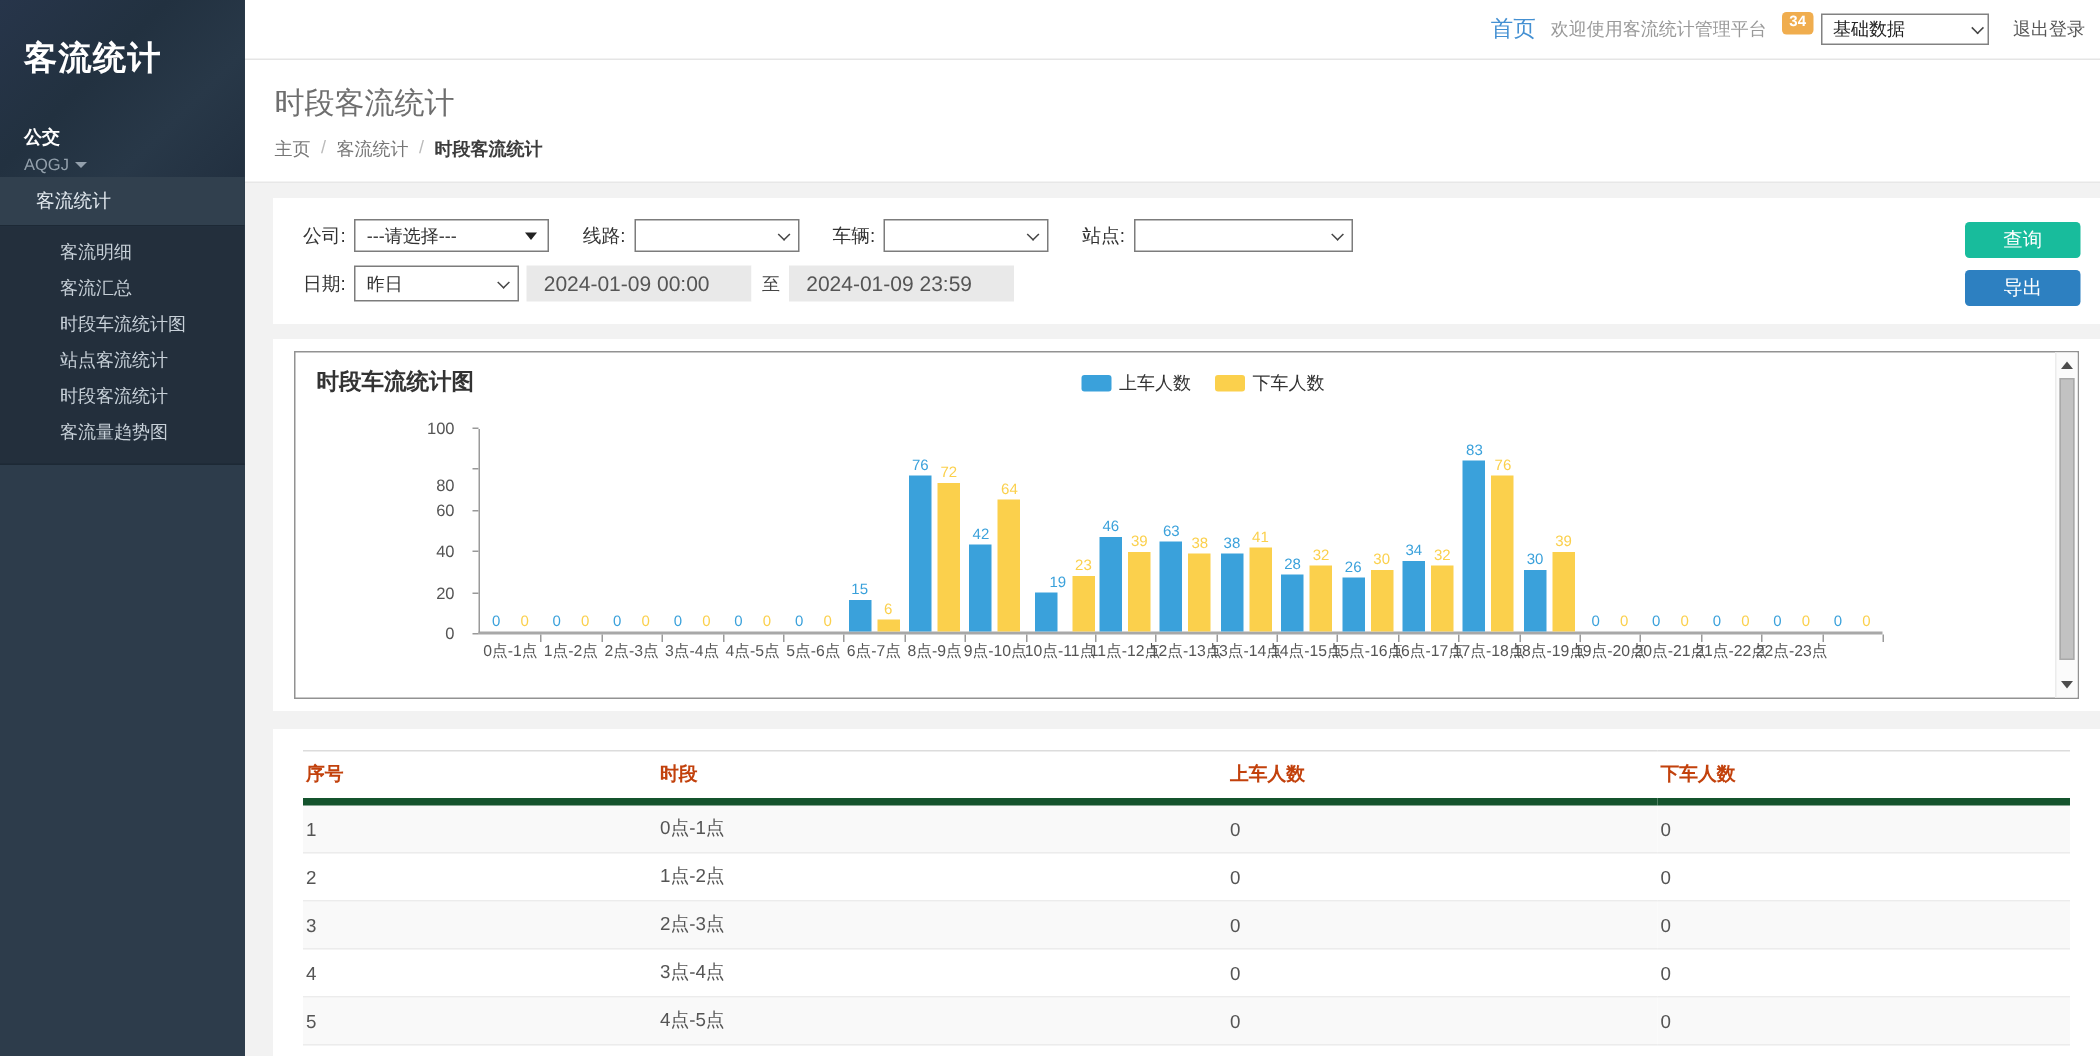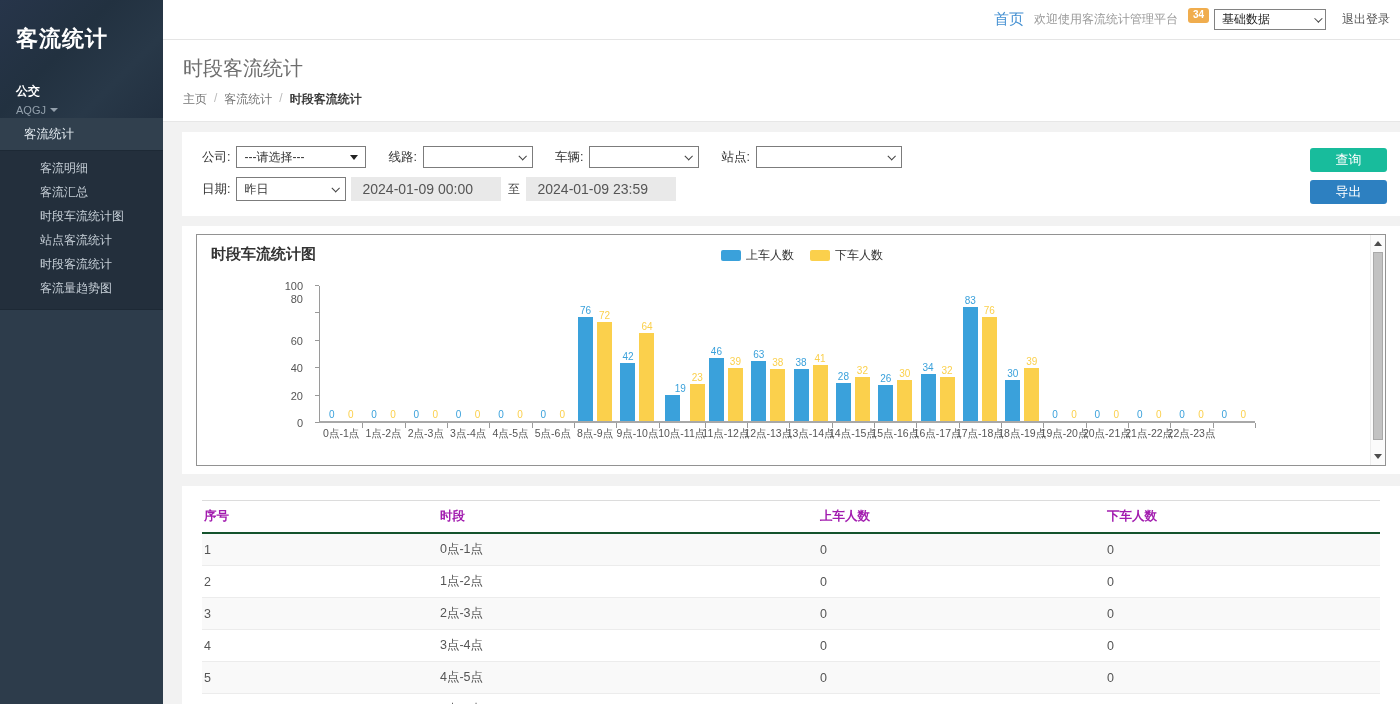--- a/index.html
+++ b/index.html
@@ -97,22 +97,22 @@
     align-items:center; justify-content:center; cursor:pointer; }
   .sb-up { top:1px; } .sb-down { bottom:1px; }
   .tri-up { width:0; height:0; border-left:4px solid transparent; border-right:4px solid transparent; border-bottom:5px solid #4d4d4d; }
   .tri-dn { width:0; height:0; border-left:4px solid transparent; border-right:4px solid transparent; border-top:5px solid #4d4d4d; }
   .sb-thumb { position:absolute; top:17px; left:2px; width:10px; height:188px;
     background:#c2c2c2; border:1px solid #a9a9a9; cursor:grab; }
 
   
   .table-card { margin-top:12px; padding:14px 20px 0; min-height:222px; }
   table { width:100%; border-collapse:collapse; font-size:12.5px; }
-  th { text-align:left; font-weight:bold; color:#a21caf; border-top:1px solid #dcdcdc;
-    border-bottom:2px solid #14532d; padding:7px 0 7px 2px;font-family:Liberation Serif, serif; }
+  th { text-align:left; font-weight:bold; color:#c2410c; border-top:1px solid #dcdcdc;
+    border-bottom:5px solid #14532d; padding:7px 0 7px 2px;font-family:Liberation Serif, serif; }
   td { padding:7px 0 7px 2px; border-bottom:1px solid #ececec; color:#555; }
   tbody tr:nth-child(odd) { background:#f9f9f9; }
 </style>
 </head>
 <body>
 
 <div class="sidebar">
   <div class="logo-area">
     <div class="logo-title">客流统计</div>
     <div class="org-name">公交</div>
@@ -208,21 +208,21 @@
         </div>
       <div class="yaxis">
           <div class="ylabel" style="bottom: 0px;">0</div>
           <div class="ytickmark" style="bottom: 0px;"></div>
           <div class="ylabel" style="bottom: 27.4px;">20</div>
           <div class="ytickmark" style="bottom: 27.4px;"></div>
           <div class="ylabel" style="bottom: 54.8px;">40</div>
           <div class="ytickmark" style="bottom: 54.8px;"></div>
           <div class="ylabel" style="bottom: 82.2px;">60</div>
           <div class="ytickmark" style="bottom: 82.2px;"></div>
-          <div class="ylabel" style="bottom: 124px;">80</div>
+          <div class="ylabel" style="bottom: 99px;">80</div>
           <div class="ytickmark" style="bottom: 109.6px;"></div>
           <div class="ylabel" style="bottom: 137px;">100</div>
           <div class="ytickmark" style="bottom: 137px;"></div>
         </div>
       <div class="plot">
           <div class="slot">
             <div class="barwrap">
               <div class="bar-label" style="color: rgb(58, 161, 219);">0</div>
               <div class="bar" style="height: 0px; background: rgb(58, 161, 219);"></div>
             </div>
@@ -279,20 +279,31 @@
           <div class="slot">
             <div class="barwrap">
               <div class="bar-label" style="color: rgb(58, 161, 219);">0</div>
               <div class="bar" style="height: 0px; background: rgb(58, 161, 219);"></div>
             </div>
             <div class="barwrap">
               <div class="bar-label" style="color: rgb(251, 208, 76);">0</div>
               <div class="bar" style="height: 0px; background: rgb(251, 208, 76);"></div>
             </div>
             <div class="cat-label">5点-6点</div>
+          </div>
+          <div class="slot">
+            <div class="barwrap">
+              <div class="bar-label" style="color: rgb(58, 161, 219);">15</div>
+              <div class="bar" style="height: 20.55px; background: rgb(58, 161, 219);"></div>
+            </div>
+            <div class="barwrap">
+              <div class="bar-label" style="color: rgb(251, 208, 76);">6</div>
+              <div class="bar" style="height: 8.22px; background: rgb(251, 208, 76);"></div>
+            </div>
+            <div class="cat-label">6点-7点</div>
           </div>
           <div class="slot">
             <div class="barwrap">
               <div class="bar-label" style="color: rgb(58, 161, 219);">76</div>
               <div class="bar" style="height: 104.12px; background: rgb(58, 161, 219);"></div>
             </div>
             <div class="barwrap">
               <div class="bar-label" style="color: rgb(251, 208, 76);">72</div>
               <div class="bar" style="height: 98.64px; background: rgb(251, 208, 76);"></div>
             </div>

